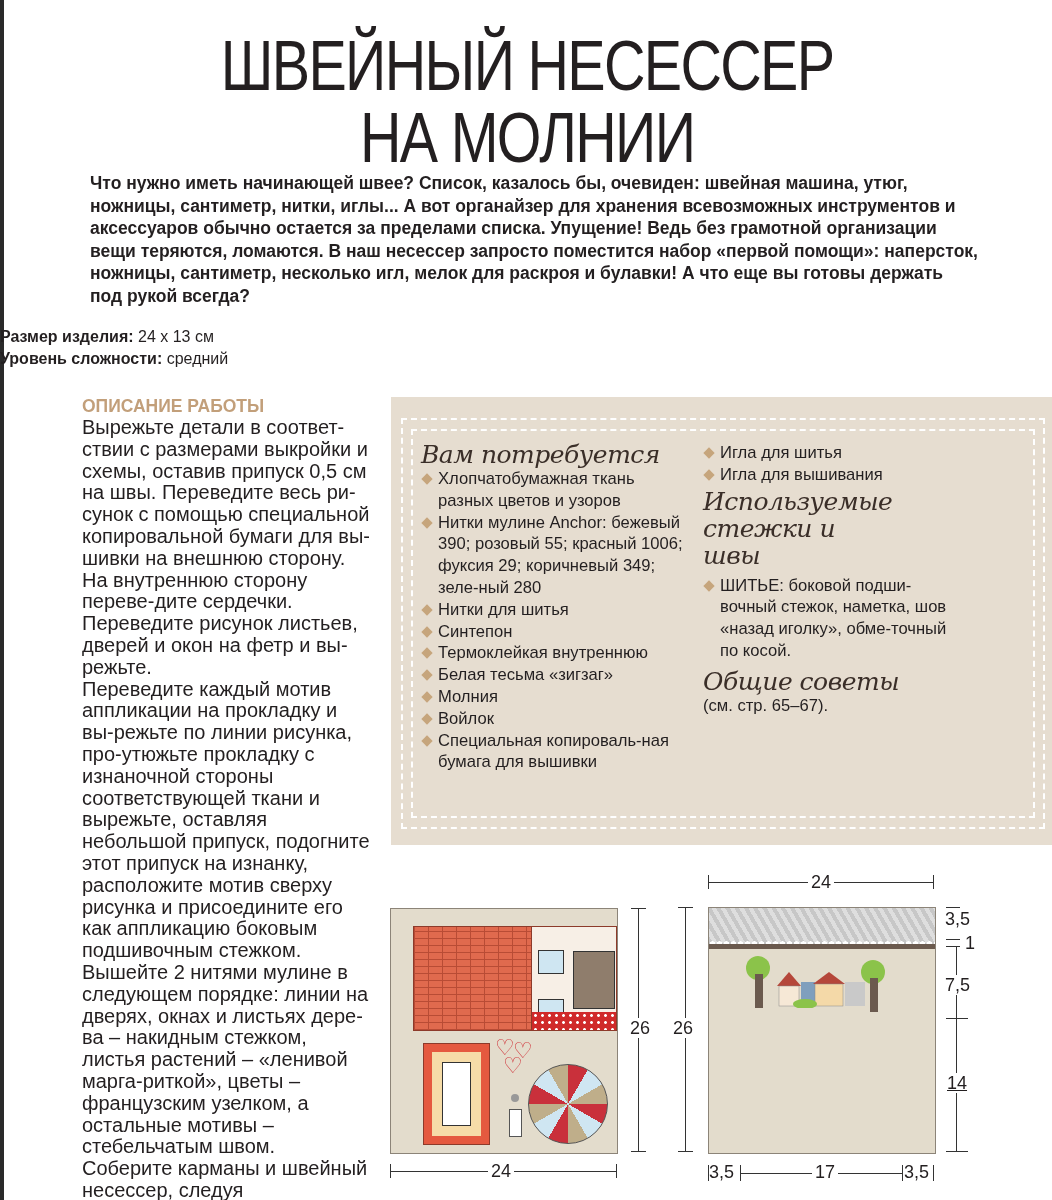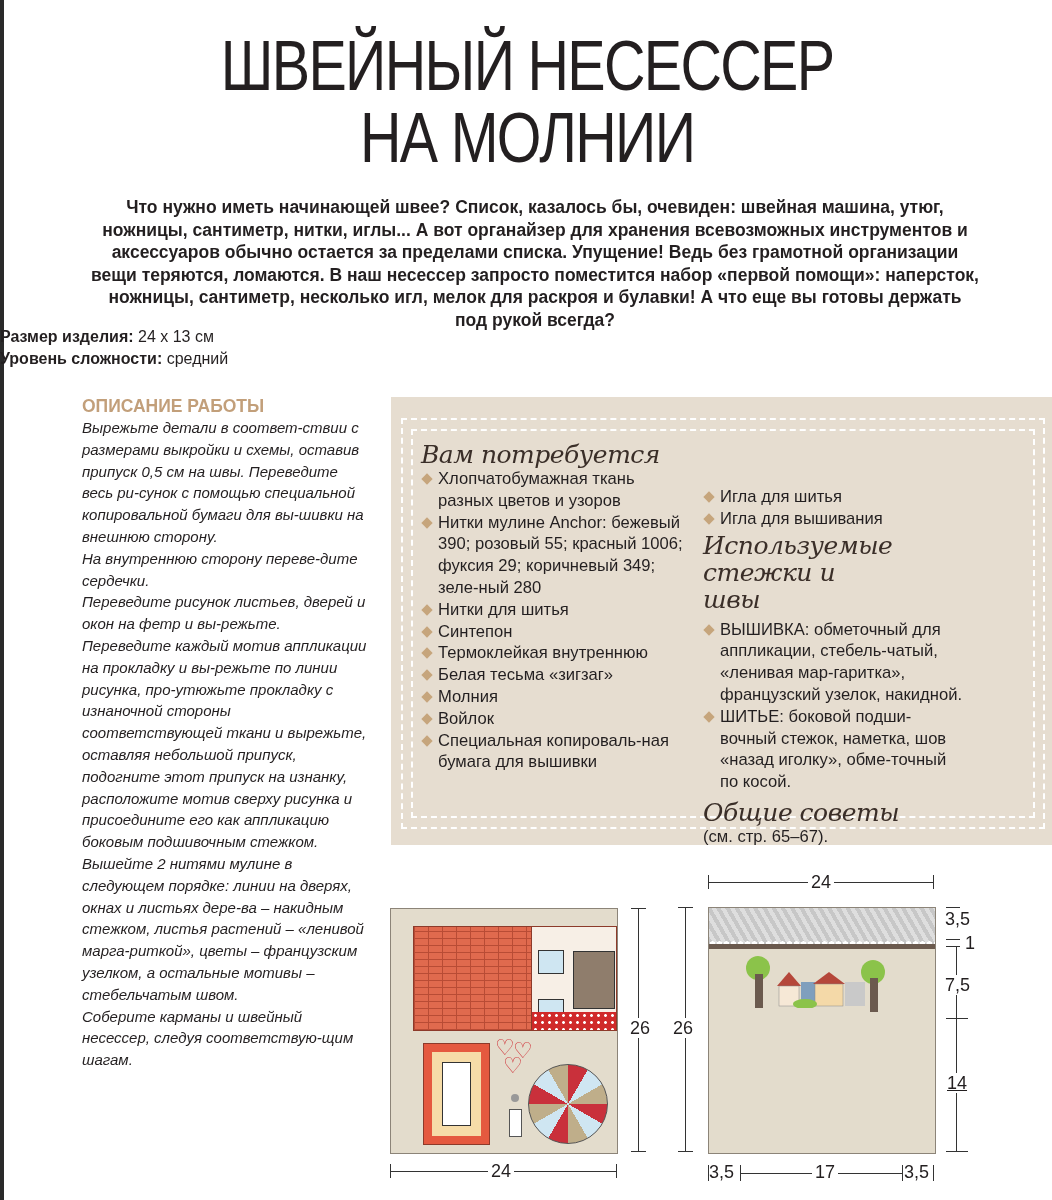--- a/index.html
+++ b/index.html
@@ -12,39 +12,39 @@
 
   .title {
     position: absolute; left: 0; right: 0; top: 30px; text-align: center;
     font-family: "Liberation Sans", sans-serif; font-weight: 400;
     font-size: 70px; line-height: 72px; letter-spacing: -2px; color: #231f20;
     transform: scaleX(0.82); transform-origin: 532px 0;
   }
   .title div { white-space: nowrap; }
 
   .lead {
-    position: absolute; left: 90px; width: 890px; top: 196px; text-align: center;
+    position: absolute; left: 90px; width: 890px; top: 172px; text-align: left;
     font-weight: bold; font-size: 17.5px; line-height: 22.5px; color: #231f20;
   }
   .meta { position: absolute; left: 0; right: 0; top: 326px; font-size: 16px; line-height: 22px; }
   .meta b { font-weight: bold; }
 
   .desc { position: absolute; left: 82px; top: 395px; width: 290px; }
   .desc-h { color: #c29f7a; font-weight: bold; font-size: 17.5px; line-height: 22px; }
-  .desc p { margin: 0; font-size: 15px; line-height: 21.8px; color: #231f20; font-style: italic; }
+  .desc p { margin: 0; font-size: 20px; line-height: 21.8px; color: #231f20; }
 
   .box {
     position: absolute; left: 391px; top: 397px; width: 664px; height: 448px;
     background: #e6ddd0;
   }
   .dash1 { position: absolute; left: 10px; top: 21px; right: 10px; bottom: 16px; border: 2px dashed #ffffff; }
   .dash2 { position: absolute; left: 20px; top: 32px; right: 20px; bottom: 27px; border: 2px dashed #ffffff; }
   .col { position: absolute; top: 44px; }
   .col1 { left: 30px; width: 270px; }
-  .col2 { left: 312px; width: 260px; top: 45px; margin-top: 44px; }
+  .col2 { left: 312px; width: 260px; top: 45px; }
   .script {
     font-family: "DejaVu Serif", serif; font-style: italic; font-size: 25px; line-height: 27px;
     color: #3a2e28; letter-spacing: -0.5px;
   }
   ul.items { list-style: none; margin: 0; padding: 0; }
   ul.items li { position: relative; padding-left: 17px; font-size: 16.6px; line-height: 21.8px; color: #231f20; }
   ul.items li::before {
     content: ""; position: absolute; left: 2px; top: 7px; width: 8px; height: 8px;
     background: #c6a57c; transform: rotate(45deg);
   }
@@ -134,21 +134,20 @@
     </ul>
   </div>
 
   <div class="col col2">
     <ul class="items">
       <li>Игла для шитья</li>
       <li>Игла для вышивания</li>
     </ul>
     <div class="script" style="width:180px;margin-top:2px;">Используемые стежки и швы</div>
     <ul class="items" style="margin-top:6px;">
-      <li>ВЫШИВКА: обметочный для аппликации, стебель-чатый, «ленивая мар-гаритка», французский узелок, накидной.</li>
       <li>ШИТЬЕ: боковой подши-вочный стежок, наметка, шов «назад иголку», обме-точный по косой.</li>
     </ul>
     <div class="script" style="margin-top:6px;">Общие советы</div>
     <div class="note">(см. стр. 65–67).</div>
   </div>
 </div>
 
 <div class="diag d1">
   <div class="roof"></div>
   <div class="patch">

